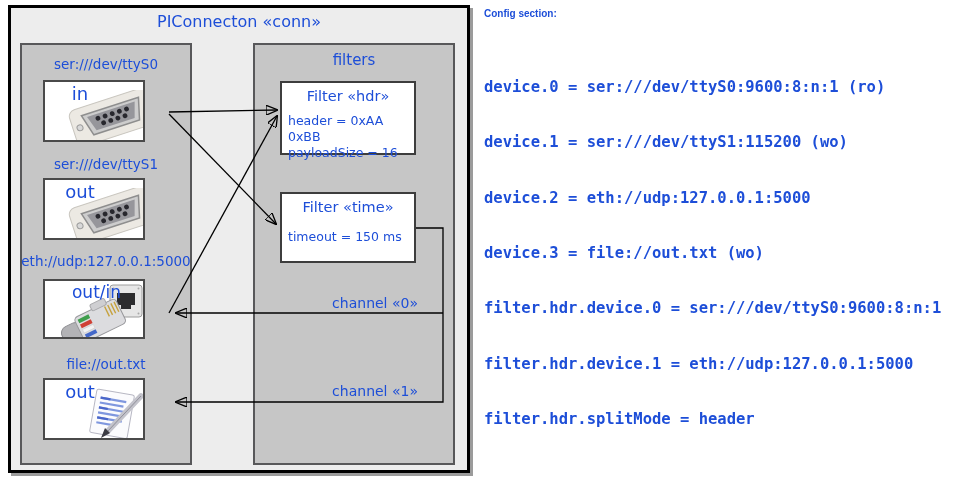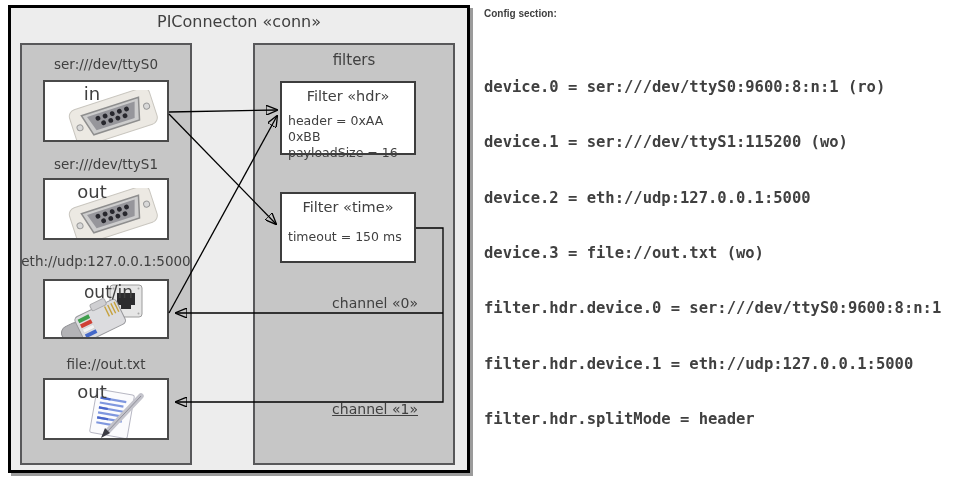--- a/index.html
+++ b/index.html
@@ -1,19 +1,19 @@
 <!DOCTYPE html>
 <html><head>
 <meta charset="utf-8">
 <style>
   * { box-sizing: border-box; }
   html,body { margin:0; padding:0; background:#ffffff; }
   #root {
     position:relative; width:964px; height:484px; overflow:hidden;
-    font-family:"DejaVu Sans","Liberation Sans",sans-serif; color:#404040;
+    font-family:"DejaVu Sans","Liberation Sans",sans-serif; color:#1d4ed8;
   }
   
   .outer-box {
     position:absolute; left:8px; top:5px; width:462px; height:468px;
     border:3px solid #000; background:#ededed;
     box-shadow:3px 3px 0 #9b9b9b;
   }
   .diagram-title {
     position:absolute; left:8px; top:12px; width:462px;
     text-align:center; font-size:16px; z-index:3;
@@ -24,21 +24,21 @@
   #devices-panel { left:20px; top:43px; width:172px; height:422px; }
   #filters-panel { left:253px; top:43px; width:202px; height:422px; }
   .panel-title { text-align:center; font-size:15px; padding-top:6px; }
 
   
   .device-uri {
     position:absolute; left:20px; width:172px; text-align:center;
     font-size:13.5px; z-index:3;
   }
   .device-box {
-    position:absolute; left:43px; width:126px; background:#fff;
+    position:absolute; left:43px; width:102px; background:#fff;
     border:2px solid #4a4a4a; z-index:2; overflow:hidden;
   }
   .device-label {
     position:relative; text-align:center; font-size:18px; line-height:20px;
     margin-top:2px; transform:translateX(-14px); z-index:2;
   }
   .device-label.corner {
     text-align:center; margin-left:5px; margin-top:1px; transform:none; font-size:17px;
   }
   .dev-icon { position:absolute; z-index:1; }
@@ -54,21 +54,21 @@
   .filter-attrs { font-size:12.5px; line-height:16px; margin-left:6px; }
   #filter-hdr  .filter-attrs { margin-top:9px; }
   #filter-time .filter-attrs { margin-top:14px; }
 
   
   .channel-label {
     position:absolute; left:330px; width:88px; text-align:right;
     font-size:14px; z-index:4;
   }
   #channel-0-label { top:295px; }
-  #channel-1-label { top:401px;text-decoration:underline; }
+  #channel-1-label { top:383px; }
 
   
   #arrows {
     position:absolute; left:0; top:0; z-index:10; pointer-events:none;
   }
   #arrows path { stroke:#000; stroke-width:1.3; fill:none; }
 
   
   .config-heading {
     position:absolute; left:484px; top:8px;

